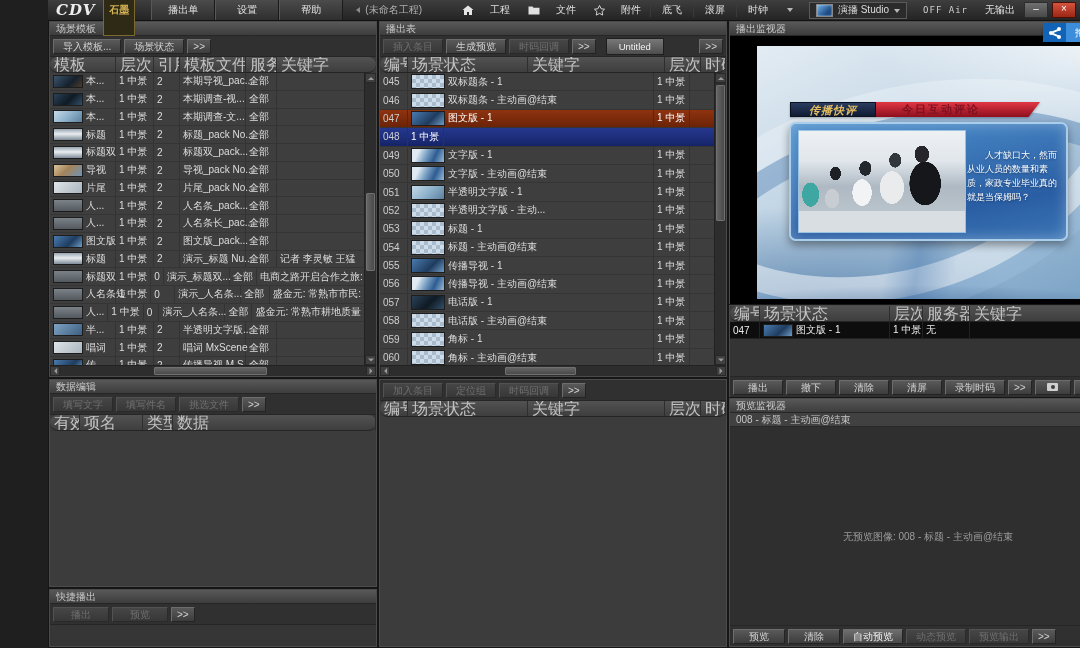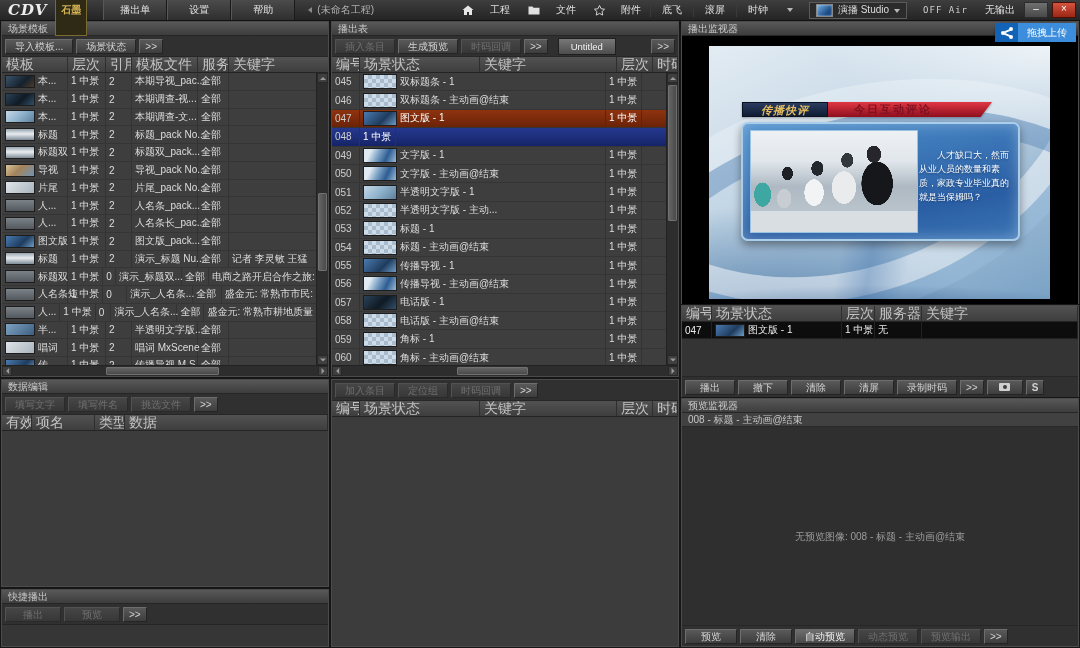--- a/index.html
+++ b/index.html
@@ -1,17 +1,17 @@
 <!DOCTYPE html>
 <html><head>
 <meta charset="utf-8">
 <style>
   html,body{margin:0;padding:0;}
   body{width:1080px;height:648px;background:#1f1f1f;font-family:"Liberation Sans",sans-serif;overflow:hidden;position:relative;color:#ddd;}
-  #app{position:absolute;inset:0;background:#b91c1c;}
+  #app{position:absolute;inset:0;background:#b91c1c;margin-left:48px;}
 
   
   .titlebar{position:absolute;left:0;top:0;right:0;height:20px;background:linear-gradient(#3e3e3e,#242424);border-bottom:1px solid #121212;display:flex;align-items:center;font-size:10px;z-index:20;}
   .logo{font-size:15px;font-weight:bold;font-style:italic;color:#ededed;margin-left:8px;letter-spacing:1px;font-family:"DejaVu Serif",serif;}
   .logo-sub{margin-left:8px;padding:18px 5px;height:14px;line-height:14px;background:#2e2a16;border:1px solid #7a6a30;color:#d6b455;font-weight:bold;font-size:10px;}
   .tmenu{display:flex;margin-left:16px;height:20px;}
   .tmenu .mi{width:62px;text-align:center;line-height:20px;color:#e2e2e2;background:linear-gradient(#4b4b4b,#2f2f2f);border-left:1px solid #575757;border-right:1px solid #1a1a1a;cursor:default;}
   .project{color:#b2b2b2;margin-left:10px;display:flex;gap:5px;align-items:center;}
   .pmark{width:0;height:0;border:3px solid transparent;border-right:4px solid #8a8a8a;}
   .tright{margin-left:auto;display:flex;align-items:center;height:20px;}
@@ -29,21 +29,21 @@
 
   
   .panel{position:absolute;background:#3a3a3a;border:1px solid #4b4b4b;outline:1px solid #161616;box-sizing:border-box;display:flex;flex-direction:column;}
   .ptitle{height:13px;line-height:13px;padding:0 6px;background:linear-gradient(#585858,#3d3d3d);border-bottom:1px solid #262626;color:#cacaca;font-size:10px;flex:none;}
   .toolbar{height:18px;background:#303030;display:flex;align-items:center;padding:1px 3px;gap:3px;border-bottom:1px solid #262626;flex:none;}
   .tbtn{height:13px;line-height:13px;padding:0 9px;font-size:10px;color:#d2d2d2;background:linear-gradient(#595959,#3d3d3d);border:1px solid;border-color:#6d6d6d #242424 #242424 #6d6d6d;border-radius:1px;cursor:default;white-space:nowrap;}
   .tbtn.dis{color:#6f6f6f;background:linear-gradient(#464646,#373737);border-color:#525252 #2a2a2a #2a2a2a #525252;}
   .tbtn.act{background:linear-gradient(#6e6e6e,#4a4a4a);color:#f2f2f2;}
   .tbtn.sm{padding:0 5px;}
   .tab{height:15px;line-height:15px;padding:0 12px;font-size:9.5px;color:#f2f2f2;background:linear-gradient(#787878,#4d4d4d);border:1px solid #1f1f1f;margin-left:7px;}
-  .thead{display:flex;height:15px;line-height:15px;background:linear-gradient(#525252,#3e3e3e);border-bottom:1px solid #242424;color:#c2c2c2;font-size:14px;flex:none;}
+  .thead{display:flex;height:15px;line-height:15px;background:linear-gradient(#525252,#3e3e3e);border-bottom:1px solid #242424;color:#c2c2c2;font-size:16px;flex:none;border-radius:8px;}
   .thead .c{padding:0 4px;border-right:1px solid #2e2e2e;box-sizing:border-box;overflow:hidden;white-space:nowrap;}
   .tbwrap{position:relative;flex:1;overflow:hidden;}
   .tbody{position:absolute;left:0;top:0;bottom:0;right:11px;overflow:hidden;background:#3c3c3c;}
   .tbody.noscroll{right:0;}
   .trow,.prow{display:flex;align-items:center;font-size:10px;color:#dedede;box-sizing:border-box;border-bottom:1px solid #353535;background:#3e3e3e;}
   .trow{height:17.75px;}
   .prow{height:18.4px;}
   .trow .c,.prow .c{padding:0 3px;border-right:1px solid #333;height:100%;display:flex;align-items:center;box-sizing:border-box;white-space:nowrap;}
   .c.nb{border-right:none;}
   .c.ov{overflow:visible;}

